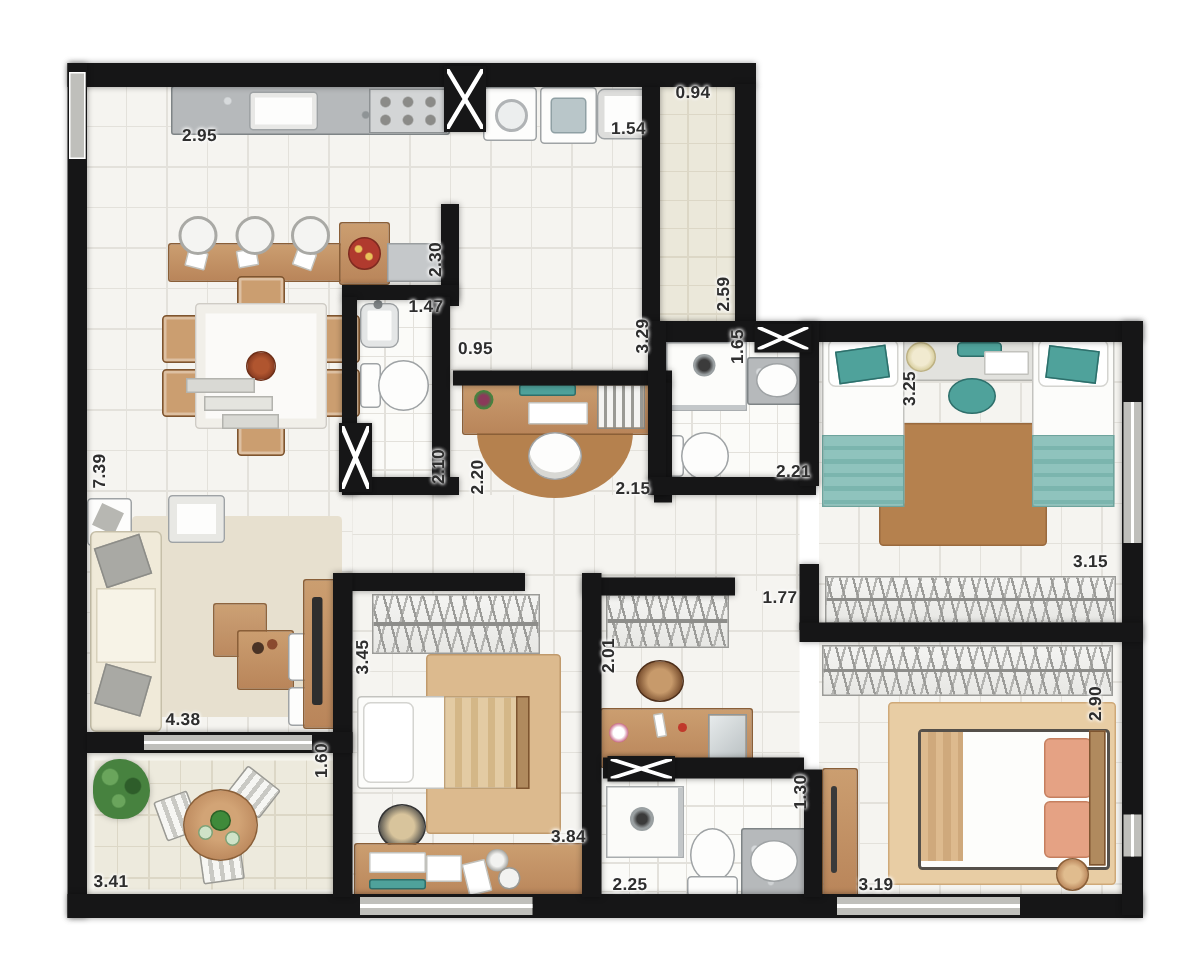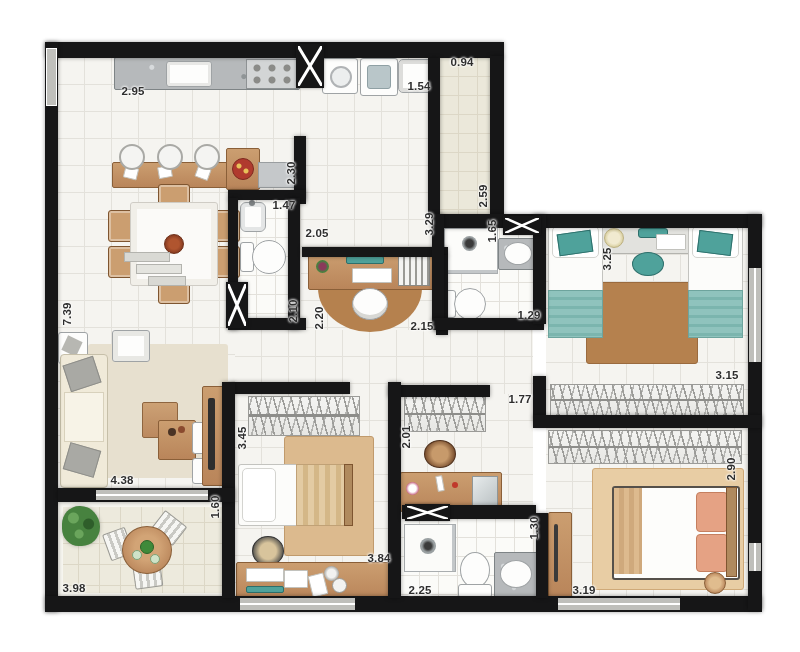--- a/index.html
+++ b/index.html
@@ -291,33 +291,33 @@
         <path d="M0 0 L41 13 M41 0 L0 13" stroke="#ffffff" stroke-width="2.5" fill="none"></path>
       </svg>
   </div>
 
   <div class="abs" style="left:0;top:0;width:800px;height:652px;pointer-events:none;">
       <span class="dim" style="left: 133px; top: 91px;">2.95</span>
       <span class="dim" style="left: 462px; top: 62px;">0.94</span>
       <span class="dim" style="left: 419px; top: 86px;">1.54</span>
       <span class="dim v" style="left: 291px; top: 173px;">2.30</span>
       <span class="dim" style="left: 284px; top: 205px;">1.47</span>
-      <span class="dim" style="left: 317px; top: 233px;">2.05</span>
+      <span class="dim" style="left: 317px; top: 233px;">0.95</span>
       <span class="dim v" style="left: 429px; top: 224px;">3.29</span>
       <span class="dim v" style="left: 483px; top: 196px;">2.59</span>
       <span class="dim v" style="left: 492px; top: 231px;">1.65</span>
-      <span class="dim" style="left: 529px; top: 315px;">1.29</span>
+      <span class="dim" style="left: 529px; top: 315px;">2.21</span>
       <span class="dim v" style="left: 607px; top: 259px;">3.25</span>
       <span class="dim v" style="left: 293px; top: 311px;">2.10</span>
       <span class="dim v" style="left: 319px; top: 318px;">2.20</span>
       <span class="dim" style="left: 422px; top: 326px;">2.15</span>
       <span class="dim v" style="left: 67px; top: 314px;">7.39</span>
       <span class="dim" style="left: 122px; top: 480px;">4.38</span>
       <span class="dim v" style="left: 215px; top: 507px;">1.60</span>
-      <span class="dim" style="left: 74px; top: 588px;">3.98</span>
+      <span class="dim" style="left: 74px; top: 588px;">3.41</span>
       <span class="dim v" style="left: 242px; top: 438px;">3.45</span>
       <span class="dim" style="left: 379px; top: 558px;">3.84</span>
       <span class="dim v" style="left: 406px; top: 437px;">2.01</span>
       <span class="dim" style="left: 520px; top: 399px;">1.77</span>
       <span class="dim" style="left: 727px; top: 375px;">3.15</span>
       <span class="dim v" style="left: 731px; top: 469px;">2.90</span>
       <span class="dim" style="left: 584px; top: 590px;">3.19</span>
       <span class="dim v" style="left: 534px; top: 528px;">1.30</span>
       <span class="dim" style="left: 420px; top: 590px;">2.25</span>
     </div>

